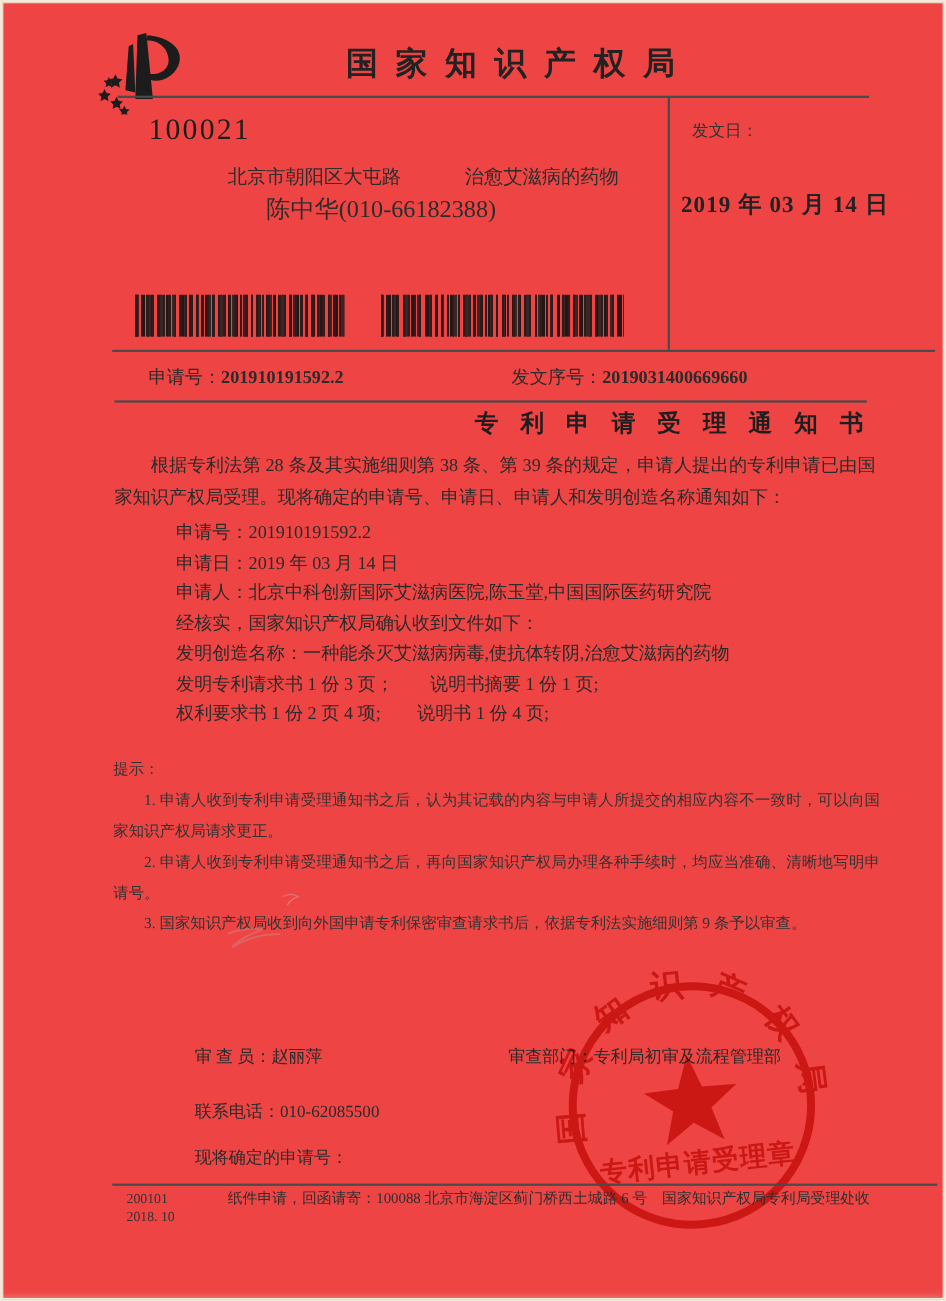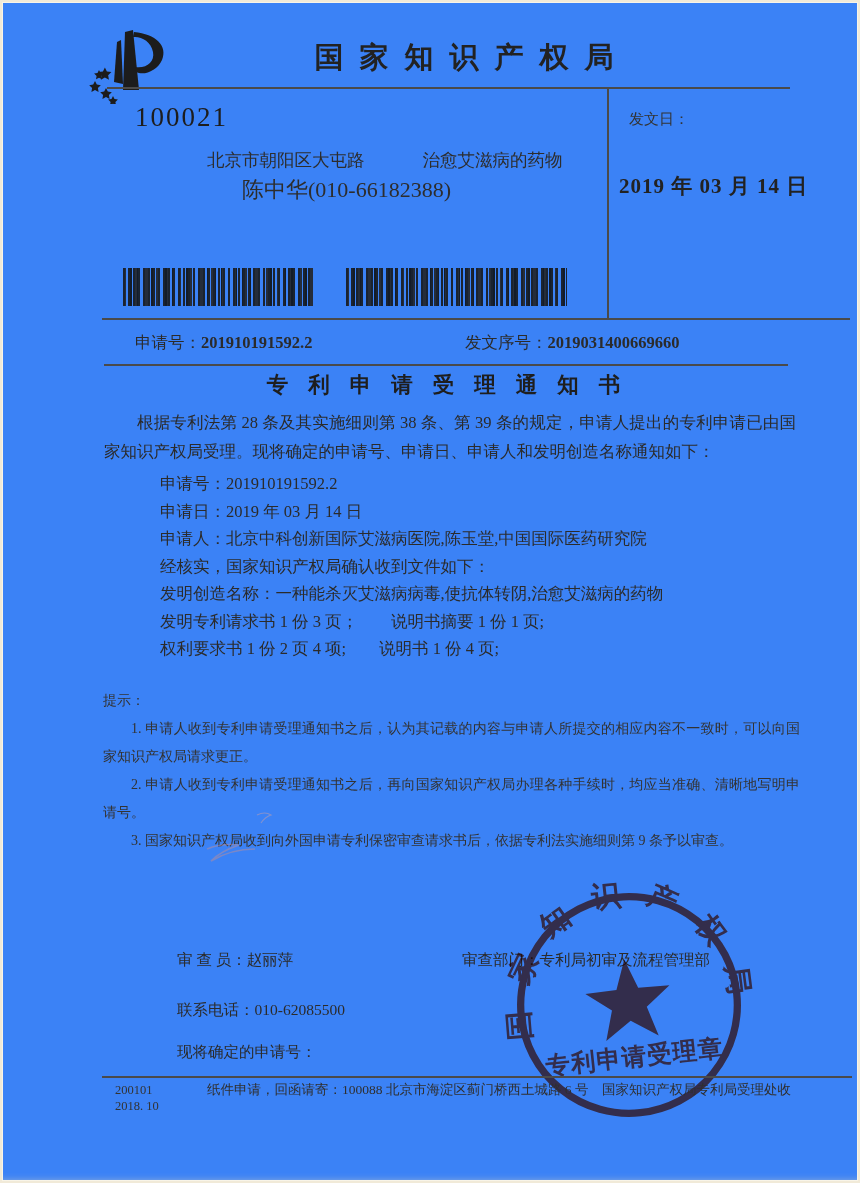--- a/index.html
+++ b/index.html
@@ -1,19 +1,19 @@
 <!DOCTYPE html>
 <html><head>
 <meta charset="utf-8">
 <style>
   html,body{margin:0;padding:0;background:#ffffff;}
   .page{
     position:relative;
     width:860px;height:1183px;
-    background:#3b82f6;
+    background:#ef4444;
     overflow:hidden;
     font-family:"Liberation Serif","DejaVu Serif",serif;
     color:#2b2b2b;
     box-sizing:border-box;
     border:2px solid #f1ead8;
     box-shadow:inset 0 0 0 1px #f8f4e8, inset 0 -6px 10px -8px #d8d2c2;
   }
   .abs{position:absolute;}
   .sans{font-family:"Liberation Sans","DejaVu Sans",sans-serif;}
   .b{font-weight:bold;}
@@ -41,21 +41,21 @@
       repeating-linear-gradient(90deg,#222 0 3px,transparent 3px 11px),
       repeating-linear-gradient(90deg,#0e0e0e 0 2px,transparent 2px 7px);
   }
   .bc-left{left:121px;width:190px;}
   .bc-right{left:344px;width:221px;}
   
   .ref-row{left:133px;top:330px;width:700px;font-size:16.5px;}
   .ref-serial{position:absolute;left:330px;top:0;}
   
   .doc-title{
-    left:100px;top:368px;width:690px;text-align:center;
+    left:100px;top:368px;width:690px;text-align:right;
     font-size:21.5px;font-weight:bold;letter-spacing:7px;color:#1e1e1e;
   }
   .intro{
     left:102px;top:406px;width:692px;
     font-size:16.5px;line-height:29px;text-indent:2em;color:#2b2b2b;
     text-align:justify;
   }
   .details{
     left:158px;top:468px;width:600px;
     font-size:16.5px;line-height:27.5px;color:#2b2b2b;

